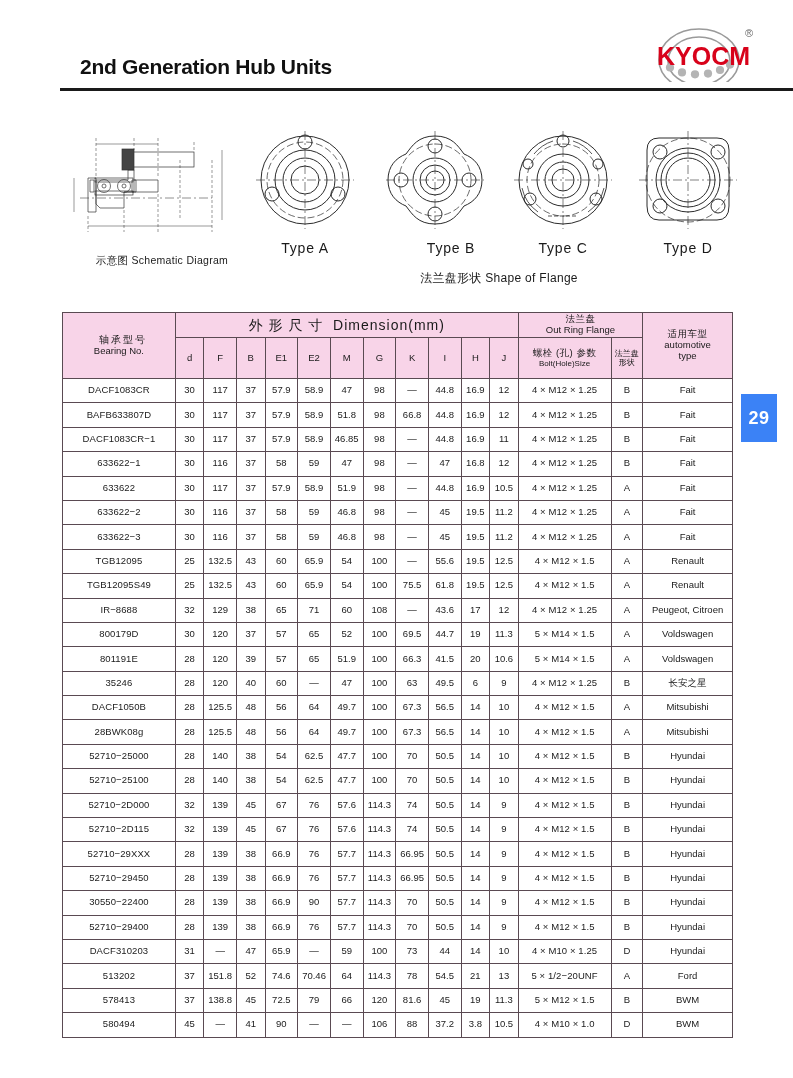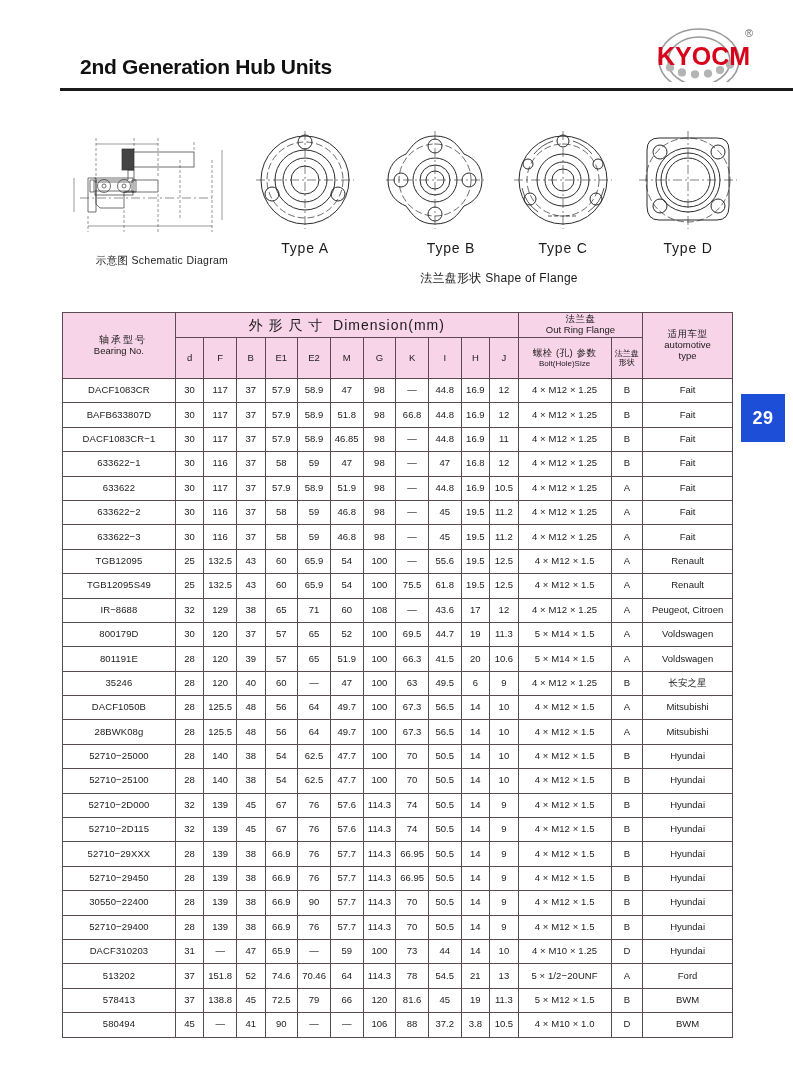--- a/index.html
+++ b/index.html
@@ -27,21 +27,21 @@
              font-size:10.5px;letter-spacing:.3px;}
   #cap-flange{position:absolute;left:380px;top:158px;width:238px;text-align:center;
               font-size:12px;letter-spacing:.3px;}
   .type-cap{position:absolute;top:128px;width:110px;text-align:center;font-size:14px;letter-spacing:.8px;}
   #cap-a{left:250px;}
   #cap-b{left:396px;}
   #cap-c{left:508px;}
   #cap-d{left:633px;}
 
   
-  #page-badge{position:absolute;left:741px;top:394px;width:44px;height:48px;background:#1d4ed8;
+  #page-badge{position:absolute;left:741px;top:394px;width:36px;height:48px;background:#3b82f6;
               color:#fff;font-size:18px;font-weight:bold;display:flex;align-items:center;
               justify-content:center;letter-spacing:.5px;}
 
   
   #spec-table{position:absolute;left:62px;top:312px;border-collapse:collapse;
               table-layout:fixed;width:671px;background:#fff;}
   #spec-table th,#spec-table td{
       border:1px solid #5a4a52;font-size:9.5px;text-align:center;
       padding:0;line-height:1.15;color:#1a1a1a;}
   #spec-table thead th{background:#f8d4e8;font-weight:normal;}

